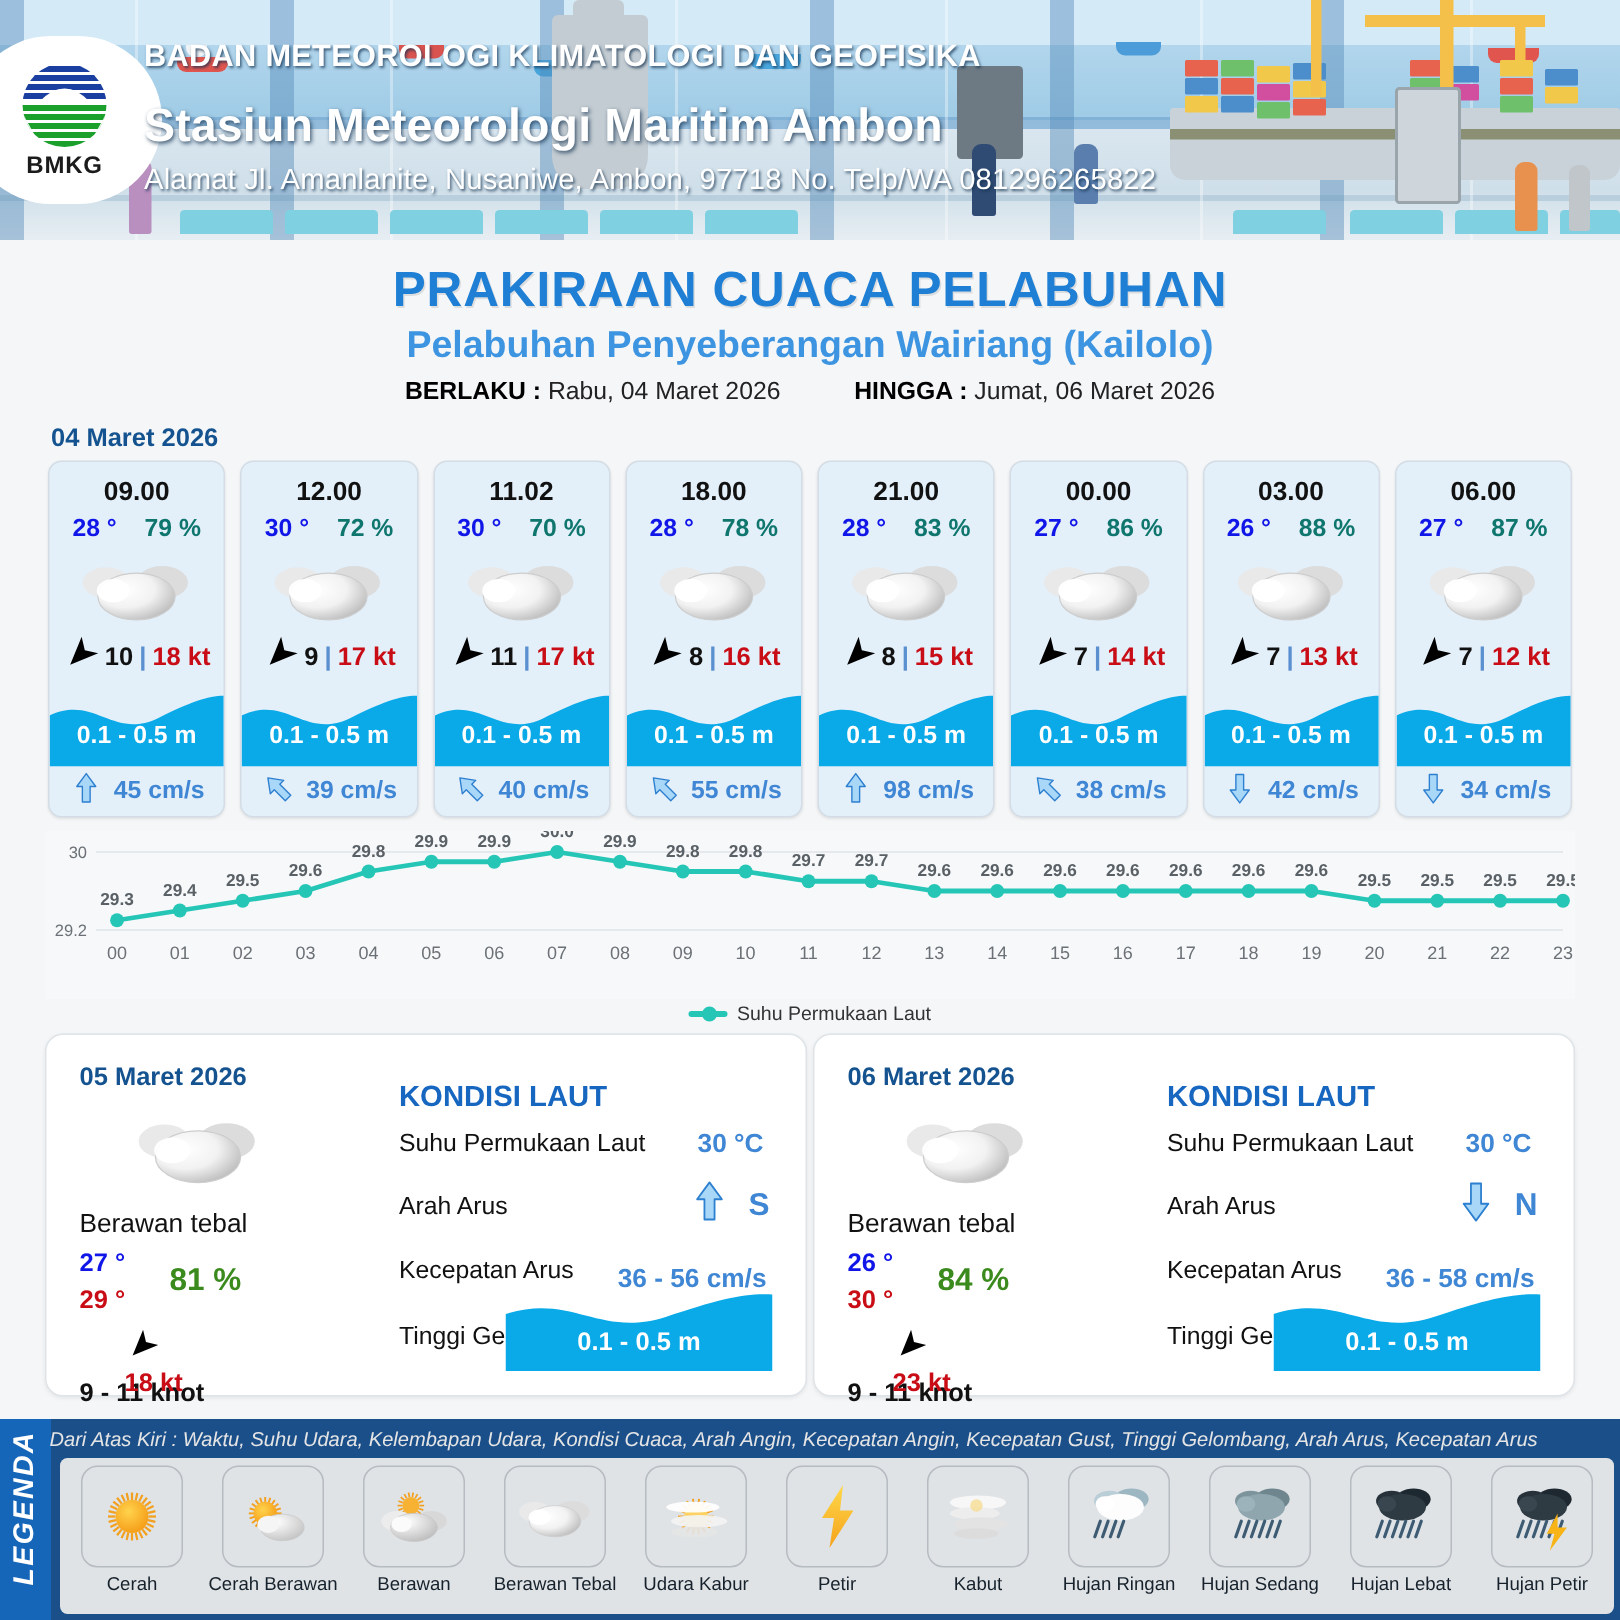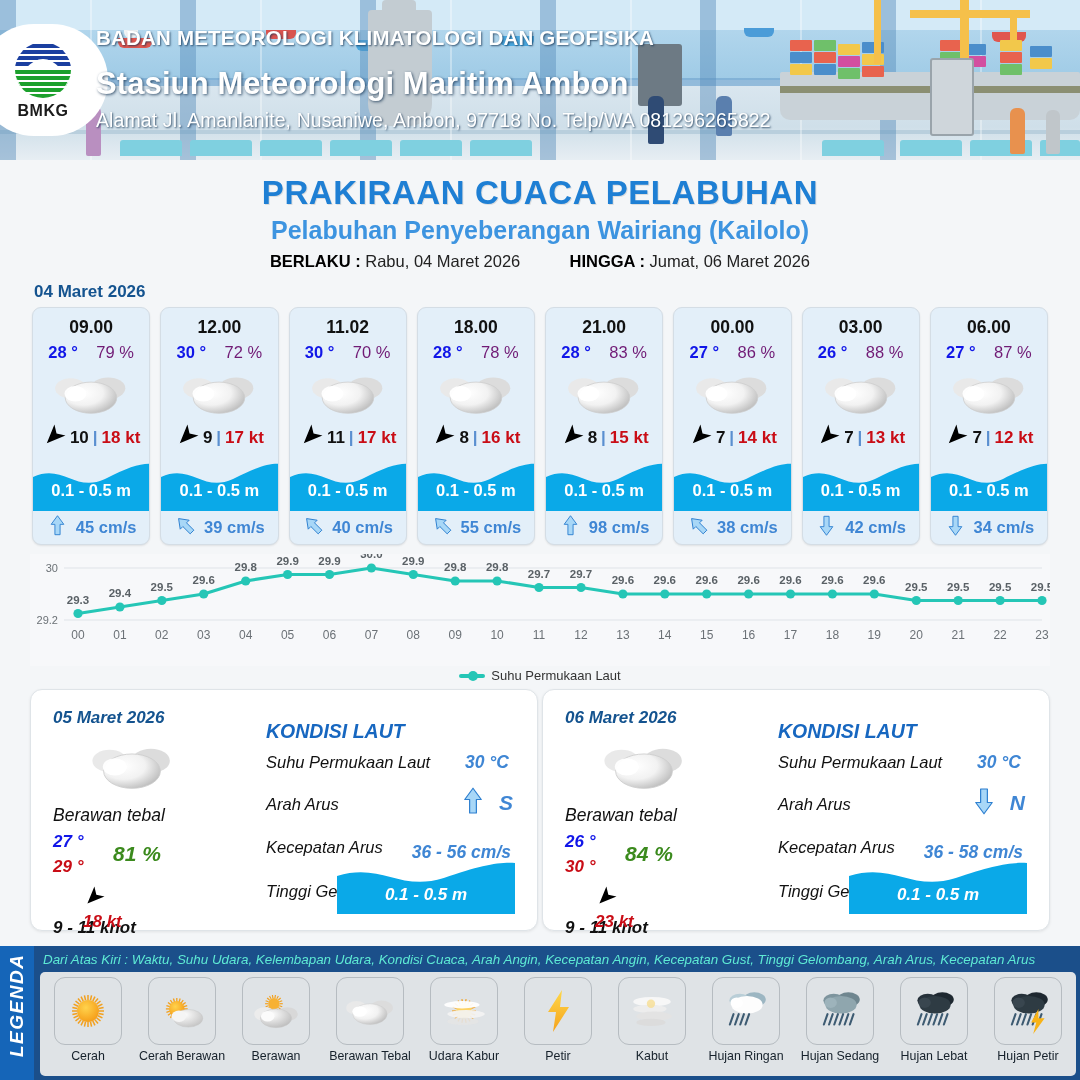--- a/index.html
+++ b/index.html
@@ -63,42 +63,42 @@
 
   
   .cards { display:flex; gap:10px; padding:0 32px; }
   .card {
     width:120px; background:#e3eff9; border:1px solid #d4dde5; border-radius:9px;
     overflow:hidden; position:relative; box-shadow:0 1px 2px rgba(0,0,0,.09);
   }
   .c-time { text-align:center; font-size:17.5px; font-weight:bold; color:#111; padding-top:9px; }
   .c-th { display:flex; justify-content:space-around; align-items:center; padding:5px 6px 0; }
   .c-temp { font-size:16.5px; font-weight:bold; color:#1116e8; }
-  .c-hum  { font-size:16.5px; font-weight:normal; color:#701a75; }
+  .c-hum  { font-size:16.5px; font-weight:bold; color:#0f766e; }
   .c-icon { height:56px; display:flex; align-items:center; justify-content:center; margin-top:3px;}
   .c-wind { display:flex; align-items:center; justify-content:center; gap:4px; height:34px; }
   .c-wnum { font-size:17px; font-weight:bold; color:#111; }
   .c-bar  { font-size:17px; color:#5a8fd0; font-weight:bold; }
   .c-gust { font-size:17px; font-weight:bold; color:#c90d16; }
   .c-wave { position:relative; height:56px; }
   .wave-svg { position:absolute; left:0; top:0; }
   .c-wavetxt { position:absolute; left:0; right:0; top:26px; text-align:center;
                font-size:16.5px; font-weight:bold; color:#fff; }
   .c-curr { display:flex; align-items:center; justify-content:center; gap:7px; height:33px; }
   .c-currtxt { font-size:16.5px; font-weight:bold; color:#3f86d4; }
 
   
   .chartwrap { position:relative; margin:9px 30px 0 30px; height:112px; }
   .chart-legend { text-align:center; margin-top:2px; font-size:13px; color:#333;
                   display:flex; align-items:center; justify-content:center; gap:6px; }
   .legend-line { display:inline-block; width:26px; height:4px; background:#25c6b6; border-radius:2px; position:relative;}
   .legend-line::after{content:"";position:absolute;left:9px;top:-3px;width:10px;height:10px;border-radius:50%;background:#25c6b6;}
 
   
-  .summaries { display:flex; gap:4px; padding:6px 30px 0;font-style:italic; }
+  .summaries { display:flex; gap:4px; padding:6px 30px 0; }
   .sum {
     flex:1; background:#ffffff; border:1px solid #dfe4e8; border-radius:12px;
     height:242px; position:relative; box-shadow:0 1px 3px rgba(0,0,0,.08);
   }
   .s-date { position:absolute; left:22px; top:18px; font-size:17px; font-weight:bold; color:#14538f; }
   .s-icon { position:absolute; left:58px; top:48px; }
   .s-cond { position:absolute; left:22px; top:115px; font-size:17.5px; color:#111; }
   .s-tmin { position:absolute; left:22px; top:142px; font-size:17px; font-weight:bold; color:#1116e8; }
   .s-tmax { position:absolute; left:22px; top:167px; font-size:17px; font-weight:bold; color:#c90d16; }
   .s-hum  { position:absolute; left:82px; top:152px; font-size:21px; font-weight:bold; color:#3b8a1d; }
@@ -120,21 +120,21 @@
                font-size:17px; font-weight:bold; color:#fff; }
 
   
   .legendbar { position:absolute; left:0; bottom:0; width:1080px; height:134px; background:#1b4f8a; }
   .leg-side { position:absolute; left:0; top:0; width:34px; height:134px; background:#1565b8; }
   .leg-side span {
     position:absolute; left:-33px; top:50px; width:100px; text-align:center;
     transform:rotate(-90deg); color:#fff; font-size:19px; font-weight:bold;
     font-style:italic; letter-spacing:1.5px;
   }
-  .leg-note { position:absolute; left:43px; top:6px; color:#5eead4; font-size:13.4px; font-style:italic; }
+  .leg-note { position:absolute; left:33px; top:6px; color:#e5e5e5; font-size:13.4px; font-style:italic; }
   .leg-items { position:absolute; left:40px; top:26px; right:4px; display:flex; gap:6px;
                background:#dfe3e6; border-radius:5px; padding:5px 4px 2px 4px; height:104px;}
   .leg-item { width:92px; display:flex; flex-direction:column; align-items:center; }
   .leg-box { width:68px; height:68px; border:1px solid #b6bcc1; border-radius:11px;
              background:#dfe3e6; display:flex; align-items:center; justify-content:center; }
   .leg-lbl { font-size:12.4px; color:#16212b; margin-top:4px; white-space:nowrap; }
 </style>
 </head>
 <body>
 

